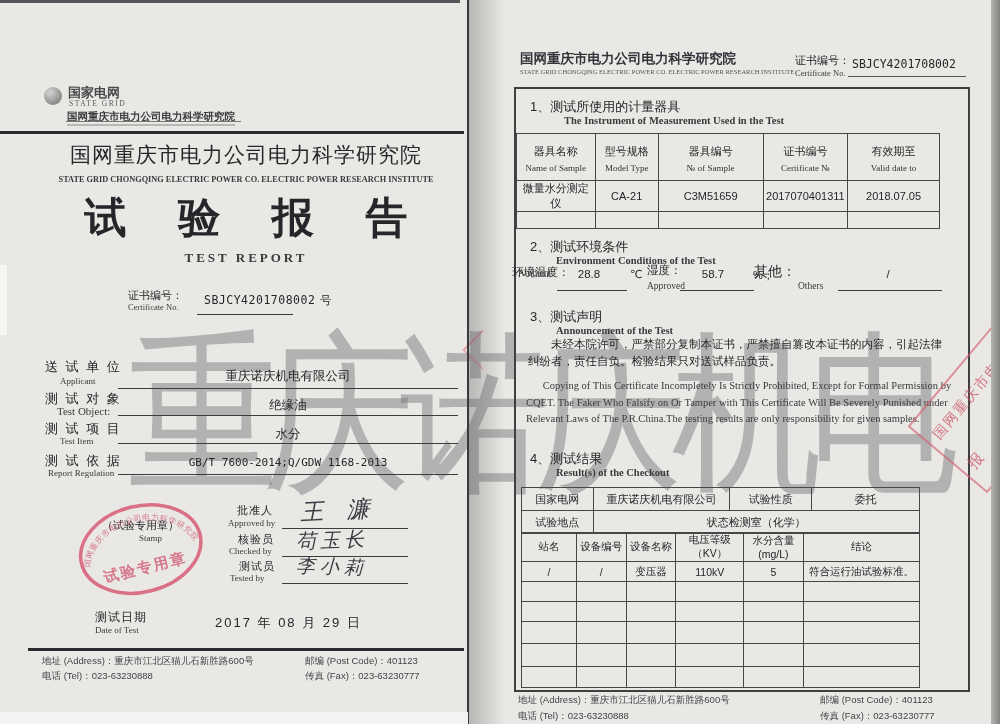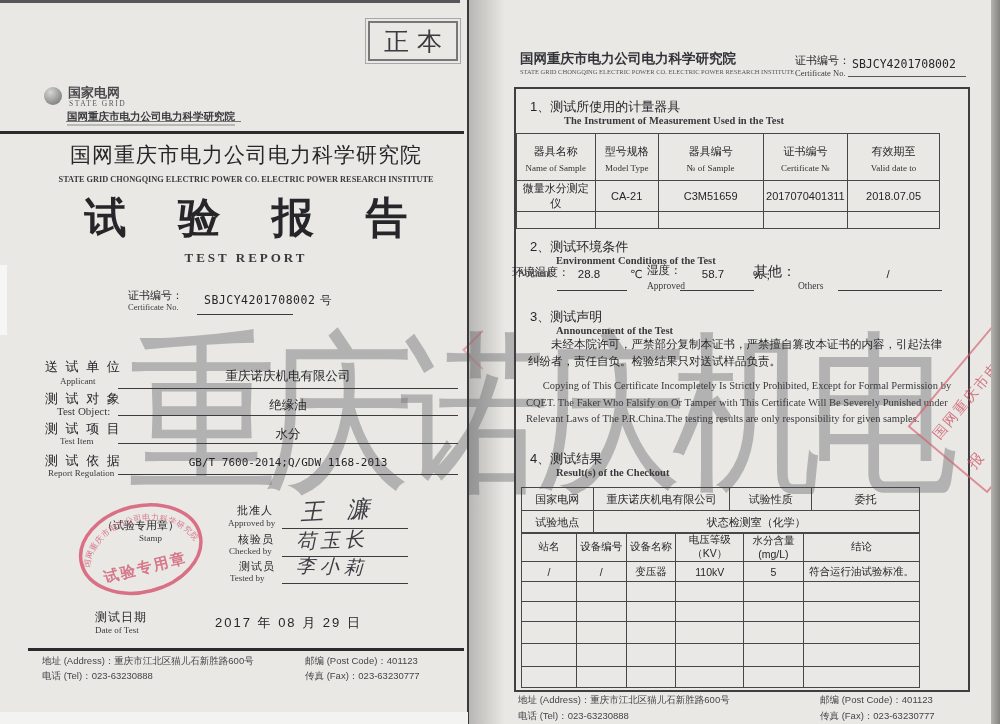--- a/index.html
+++ b/index.html
@@ -35,23 +35,20 @@
   .handw{font-family:"DejaVu Serif",serif;font-style:italic;color:#3c3c44;}
   .thick-box{border:2px solid #3f3f42;}
 </style>
 </head>
 <body>
 
 <div id="scan">
 
   <div class="abs" id="watermark">重庆诺庆机电</div>
 
-  <div class="abs content" style="left:368px;top:21px;width:86px;height:36px;border:2px solid #77777a;outline:1px solid #a8a8aa;outline-offset:2px;display:flex;align-items:center;justify-content:center;">
-    <span class="cn" style="font-size:25px;letter-spacing:8px;text-indent:8px;color:#3c3c40;">正本</span>
-  </div>
 
   <div class="abs content" style="left:44px;top:87px;width:18px;height:18px;border-radius:50%;background:radial-gradient(circle at 35% 30%, #d6d6d4, #8a8a88 70%, #6c6c6a);"></div>
   <div class="abs content cn" style="left:68px;top:84px;font-size:13px;font-weight:bold;color:#4a4a4e;">国家电网</div>
   <div class="abs content en" style="left:69px;top:99px;font-size:7.5px;letter-spacing:1.5px;color:#5a5a5e;">STATE GRID</div>
   <div class="abs content cn" style="left:67px;top:110px;font-size:10.5px;font-weight:bold;color:#3a3a3e;">国网重庆市电力公司电力科学研究院</div>
   <div class="abs content" style="left:67px;top:124px;width:168px;height:2px;background:#b8b8b6;"></div>
   <div class="abs content" style="left:66px;top:121px;width:175px;height:1px;background:#77777a;"></div>
 
   <div class="abs content rule" style="left:0;top:131px;width:464px;height:3px;"></div>
 

